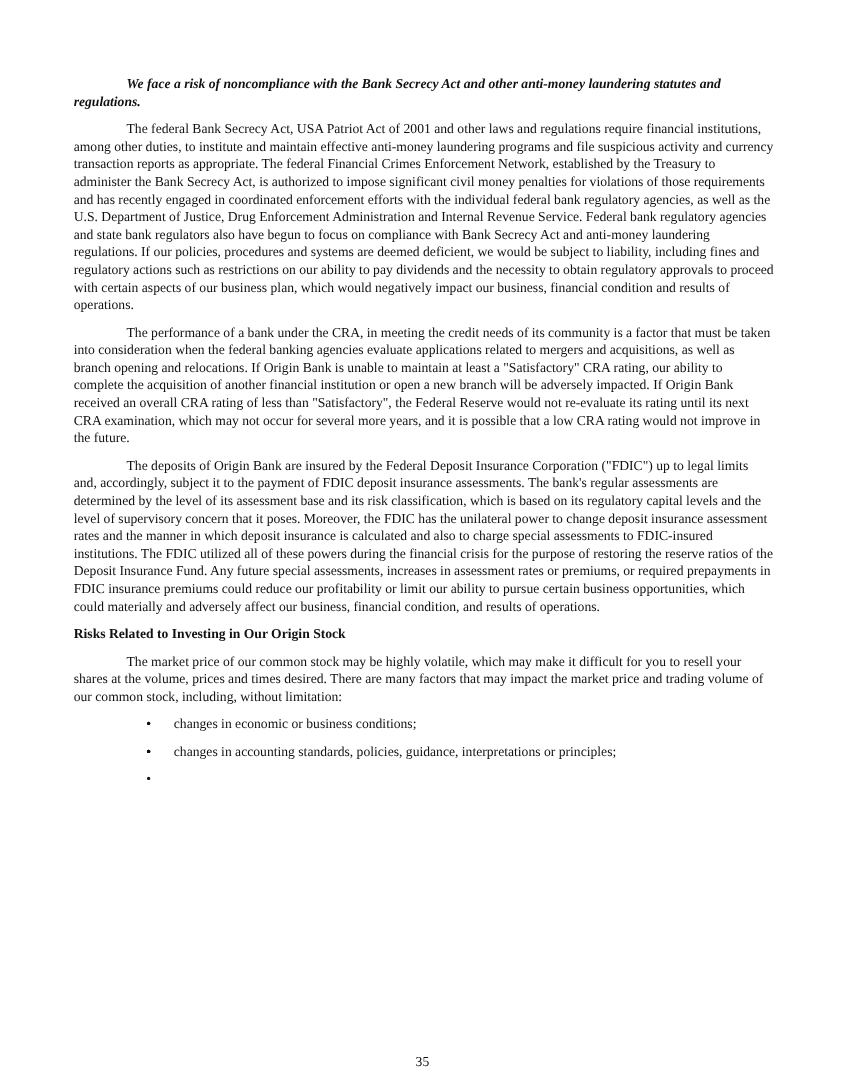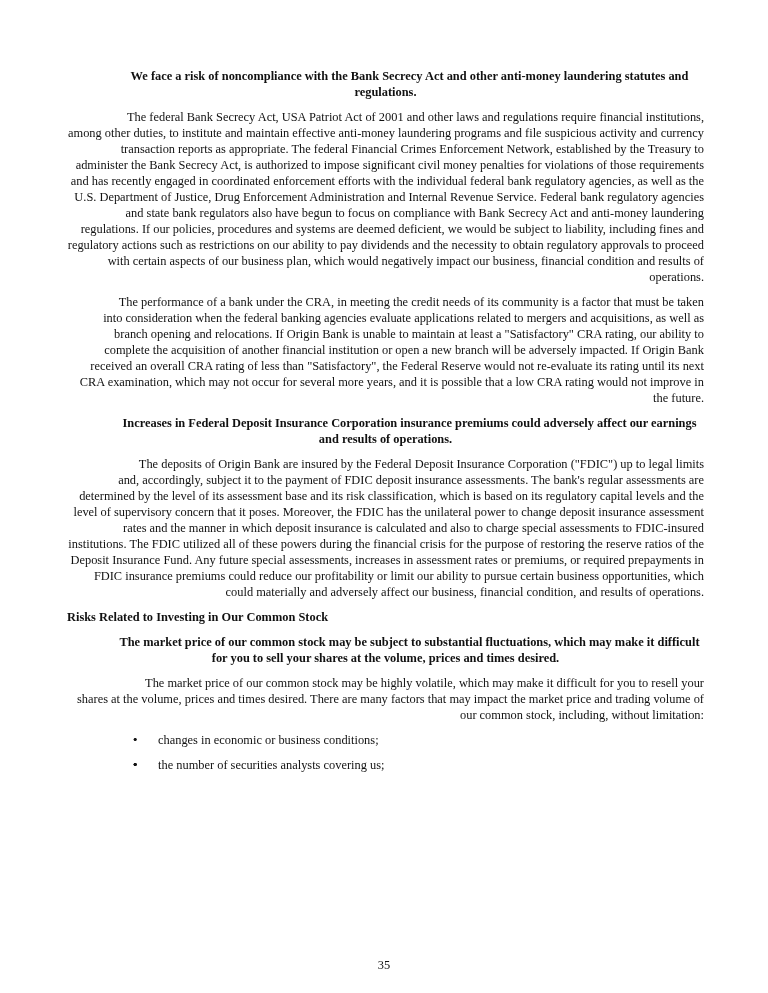--- a/index.html
+++ b/index.html
@@ -18,28 +18,27 @@
     .page {
       position: absolute;
       left: 67px;
       top: 68px;
       width: 637px;
       font-size: 12.4px;
       line-height: 16px;
     }
     .heading-risk {
       font-weight: bold;
+      font-style: italic;
       margin: 0 0 9px 0;
       text-indent: 48px;
-      text-align: center;
     }
     .para {
       margin: 0 0 9px 0;
       text-indent: 48px;
-      text-align: right;
     }
     .section-title {
       font-weight: bold;
       margin: 0 0 9px 0;
     }
     ul.bullets {
       list-style: none;
       margin: 0;
       padding: 0;
     }
@@ -66,45 +65,43 @@
 </head>
 <body>
 
 <div class="page">
 
   <p class="heading-risk">We face a risk of noncompliance with the Bank Secrecy Act and other anti-money laundering statutes and regulations.</p>
   <p class="para">The federal Bank Secrecy Act, USA Patriot Act of 2001 and other laws and regulations require financial institutions, among other duties, to institute and maintain effective anti-money laundering programs and file suspicious activity and currency transaction reports as appropriate. The federal Financial Crimes Enforcement Network, established by the Treasury to administer the Bank Secrecy Act, is authorized to impose significant civil money penalties for violations of those requirements and has recently engaged in coordinated enforcement efforts with the individual federal bank regulatory agencies, as well as the U.S. Department of Justice, Drug Enforcement Administration and Internal Revenue Service. Federal bank regulatory agencies and state bank regulators also have begun to focus on compliance with Bank Secrecy Act and anti-money laundering regulations. If our policies, procedures and systems are deemed deficient, we would be subject to liability, including fines and regulatory actions such as restrictions on our ability to pay dividends and the necessity to obtain regulatory approvals to proceed with certain aspects of our business plan, which would negatively impact our business, financial condition and results of operations.</p>
 
   <p class="para">The performance of a bank under the CRA, in meeting the credit needs of its community is a factor that must be taken into consideration when the federal banking agencies evaluate applications related to mergers and acquisitions, as well as branch opening and relocations. If Origin Bank is unable to maintain at least a "Satisfactory" CRA rating, our ability to complete the acquisition of another financial institution or open a new branch will be adversely impacted. If Origin Bank received an overall CRA rating of less than "Satisfactory", the Federal Reserve would not re-evaluate its rating until its next CRA examination, which may not occur for several more years, and it is possible that a low CRA rating would not improve in the future.</p>
 
-  <p class="heading-risk">Increases in Federal Deposit Insurance Corporation insurance premiums could adversely affect our earnings and results of operations.</p>
   <p class="para">The deposits of Origin Bank are insured by the Federal Deposit Insurance Corporation ("FDIC") up to legal limits and, accordingly, subject it to the payment of FDIC deposit insurance assessments. The bank's regular assessments are determined by the level of its assessment base and its risk classification, which is based on its regulatory capital levels and the level of supervisory concern that it poses. Moreover, the FDIC has the unilateral power to change deposit insurance assessment rates and the manner in which deposit insurance is calculated and also to charge special assessments to FDIC-insured institutions. The FDIC utilized all of these powers during the financial crisis for the purpose of restoring the reserve ratios of the Deposit Insurance Fund. Any future special assessments, increases in assessment rates or premiums, or required prepayments in FDIC insurance premiums could reduce our profitability or limit our ability to pursue certain business opportunities, which could materially and adversely affect our business, financial condition, and results of operations.</p>
 
-  <p class="section-title">Risks Related to Investing in Our Common Stock</p>
+  <p class="section-title">Risks Related to Investing in Our Origin Stock</p>
 
-  <p class="heading-risk">The market price of our common stock may be subject to substantial fluctuations, which may make it difficult for you to sell your shares at the volume, prices and times desired.</p>
   <p class="para">The market price of our common stock may be highly volatile, which may make it difficult for you to resell your shares at the volume, prices and times desired. There are many factors that may impact the market price and trading volume of our common stock, including, without limitation:</p>
 
   <ul class="bullets">
     <li>
       <span class="bullet">•</span>
     </li>
     <li>
       <span class="bullet">•</span>
       <span>changes in economic or business conditions;</span>
     </li>
     <li>
       <span class="bullet">•</span>
     </li>
     <li>
       <span class="bullet">•</span>
     </li>
     <li>
       <span class="bullet">•</span>
+      <span>changes in accounting standards, policies, guidance, interpretations or principles;</span>
     </li>
     <li>
       <span class="bullet">•</span>
-      <span>the number of securities analysts covering us;</span>
     </li>
   </ul>
 </div>
 
 <div class="page-number">35</div>
 
 </body></html>

